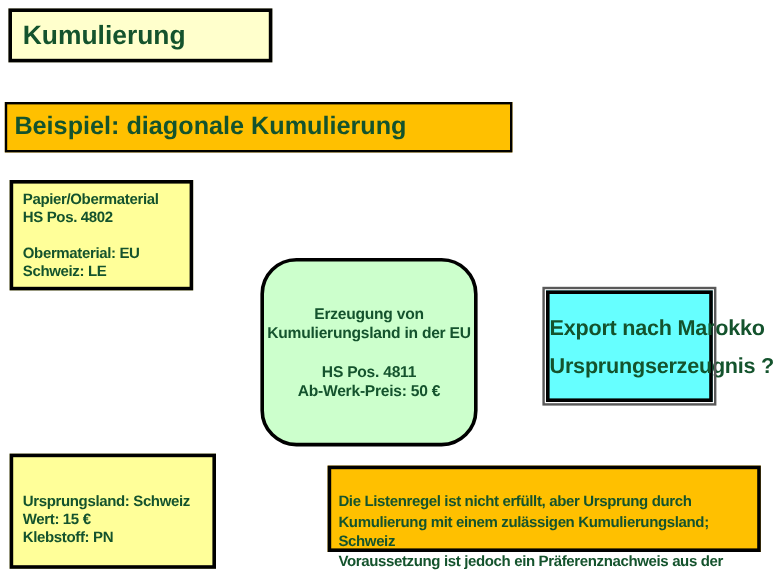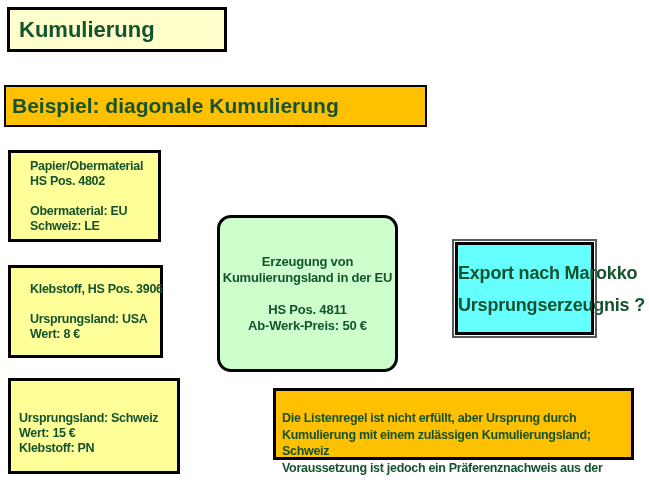--- a/index.html
+++ b/index.html
@@ -37,29 +37,29 @@
     font-size: 21px;
     display: flex; align-items: center;
     padding-left: 6px;
   }
   .material {
     background: #FFFF99;
     font-size: 12.5px;
     line-height: 15px;
     letter-spacing: -0.3px;
     display: flex; flex-direction: column; justify-content: center;
-    padding-left: 19px;
+    padding-left: 8px;
   }
   .material.m1 { left: 8px; top: 150px; width: 153px; height: 92px; }
   .material.m2 { left: 8px; top: 265px; width: 155px; height: 93px; }
   .material.m3 { left: 8px; top: 378px; width: 172px; height: 96px; padding-left: 8px; }
   .process-box {
     left: 217px; top: 215px; width: 181px; height: 157px;
     background: #CCFFCC;
-    border-radius: 14px;
+    border-radius: 30px;
     font-size: 13px;
     line-height: 16px;
     letter-spacing: -0.2px;
     display: flex; flex-direction: column; justify-content: center;
     text-align: center;
   }
   .export-box {
     left: 455px; top: 242px; width: 139px; height: 93px;
     background: #66FFFF;
     outline: 2px solid #595959;
@@ -91,26 +91,20 @@
   <div class="box subtitle-box">Beispiel: diagonale Kumulierung</div>
 
   <div class="box material m1">
       <div class="line">Papier/Obermaterial</div>
       <div class="line">HS Pos. 4802</div>
       <div class="line">&nbsp;</div>
       <div class="line">Obermaterial: EU</div>
       <div class="line">Schweiz: LE</div>
     </div>
 
-  <div class="box material m2">
-      <div class="line">Klebstoff, HS Pos. 3906</div>
-      <div class="line">&nbsp;</div>
-      <div class="line">Ursprungsland: USA</div>
-      <div class="line">Wert: 8 €</div>
-    </div>
 
   <div class="box material m3">
       <div class="line">&nbsp;</div>
       <div class="line">Ursprungsland: Schweiz</div>
       <div class="line">Wert: 15 €</div>
       <div class="line">Klebstoff: PN</div>
     </div>
 
   <div class="box process-box">
       <div class="line">Erzeugung von</div>

